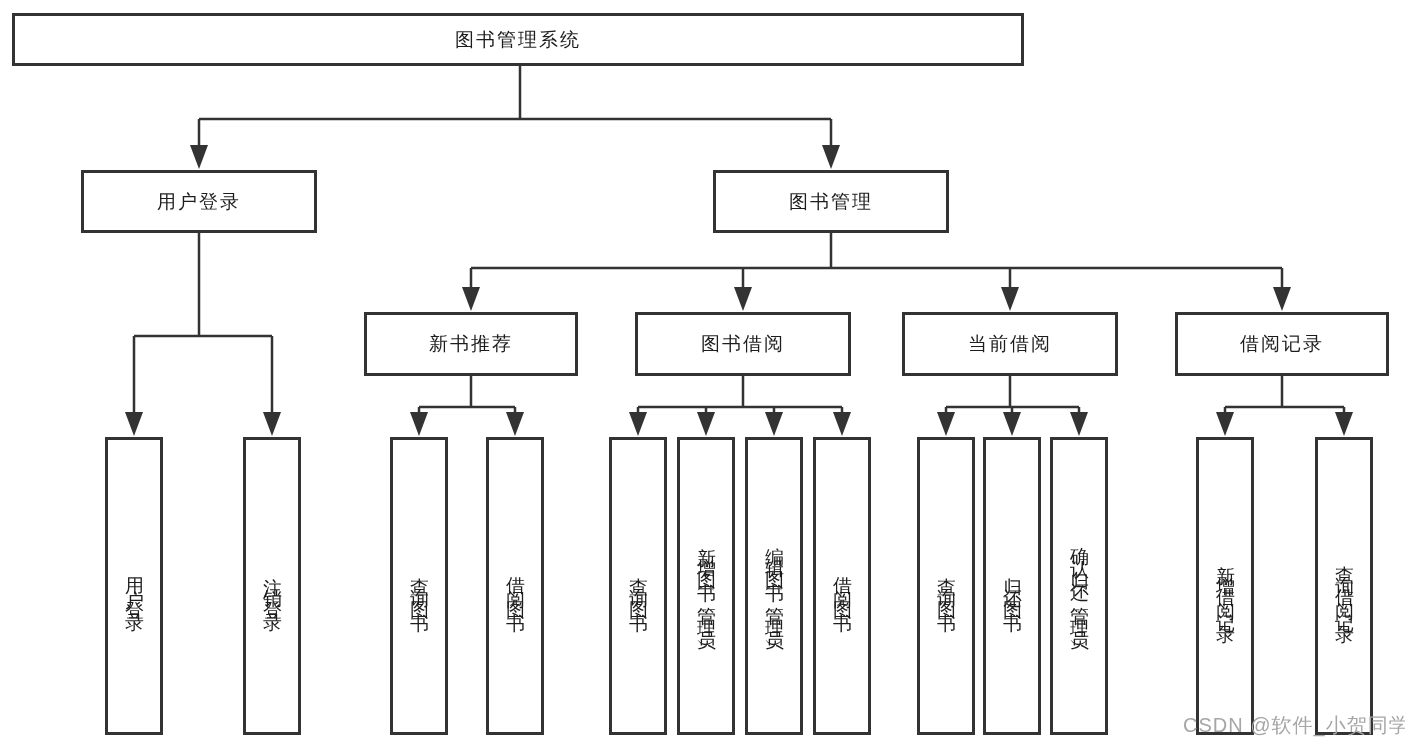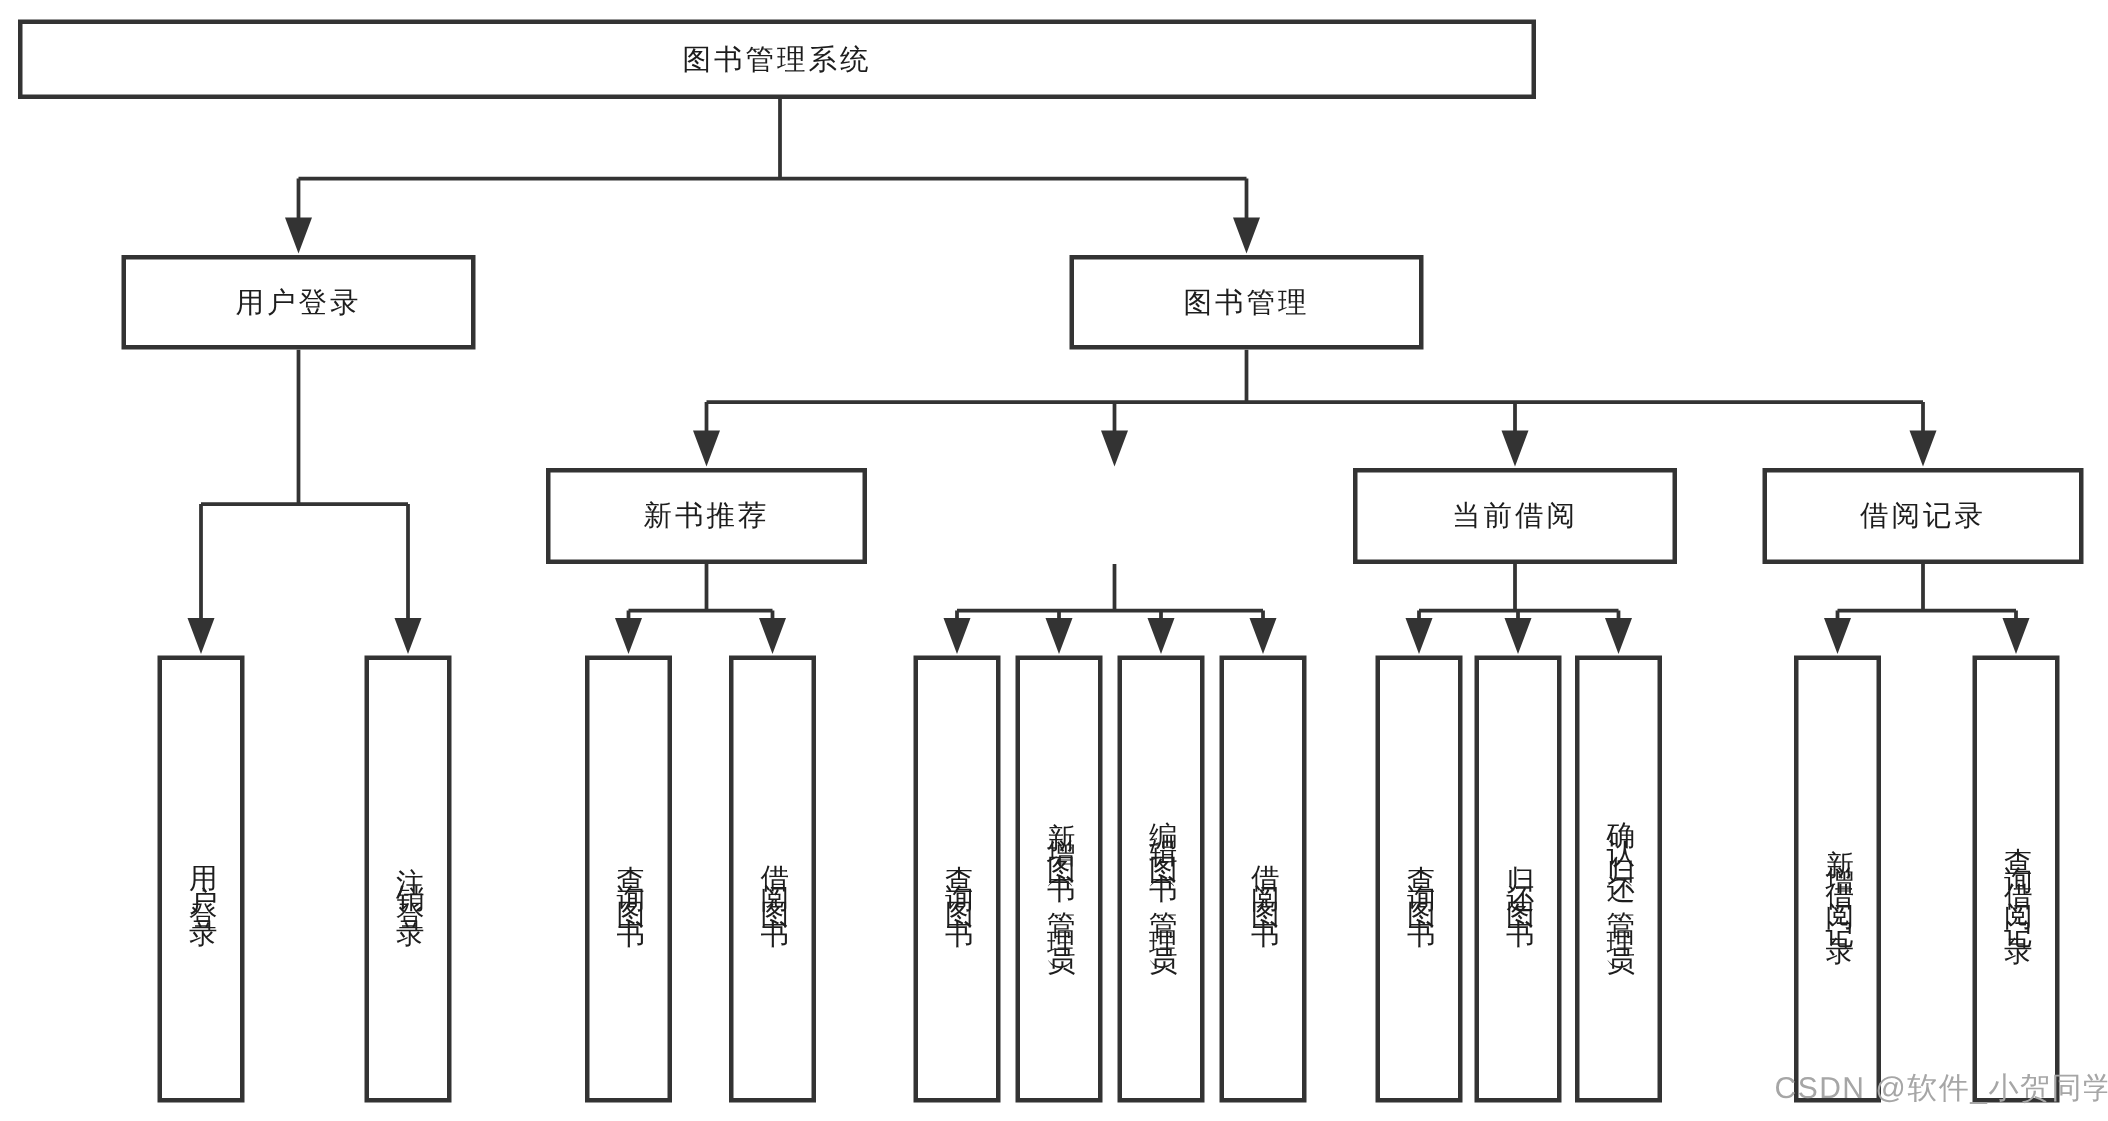--- a/index.html
+++ b/index.html
@@ -61,20 +61,21 @@
       <path class="arrow" d="M1216 412 h18 l-9 24 z M1335 412 h18 l-9 24 z"></path>
     </g>
   </svg>
 
   <div class="box h" style="left:12px; top:13px; width:1012px; height:53px;text-align:center;">图书管理系统</div>
 
   <div class="box h" style="left:81px; top:170px; width:236px; height:63px;">用户登录</div>
   <div class="box h" style="left:713px; top:170px; width:236px; height:63px;text-align:center;">图书管理</div>
 
   <div class="box h" style="left:364px; top:312px; width:214px; height:64px;font-family:Liberation Mono, monospace;">新书推荐</div>
+  <div class="box h" style="left:635px; top:312px; width:216px; height:64px;">图书借阅</div>
   <div class="box h" style="left:1175px; top:312px; width:214px; height:64px;">借阅记录</div>
   <div class="box h" style="left:902px; top:312px; width:216px; height:64px;">当前借阅</div>
 
   <div class="box v" style="left:105px; top:437px; width:58px; height:298px;">用户登录</div>
   <div class="box v" style="left:243px; top:437px; width:58px; height:298px;">注销登录</div>
 
   <div class="box v" style="left:390px; top:437px; width:58px; height:298px;">查询图书</div>
   <div class="box v" style="left:486px; top:437px; width:58px; height:298px;">借阅图书</div>
 
   <div class="box v" style="left:609px; top:437px; width:58px; height:298px;">查询图书</div>

